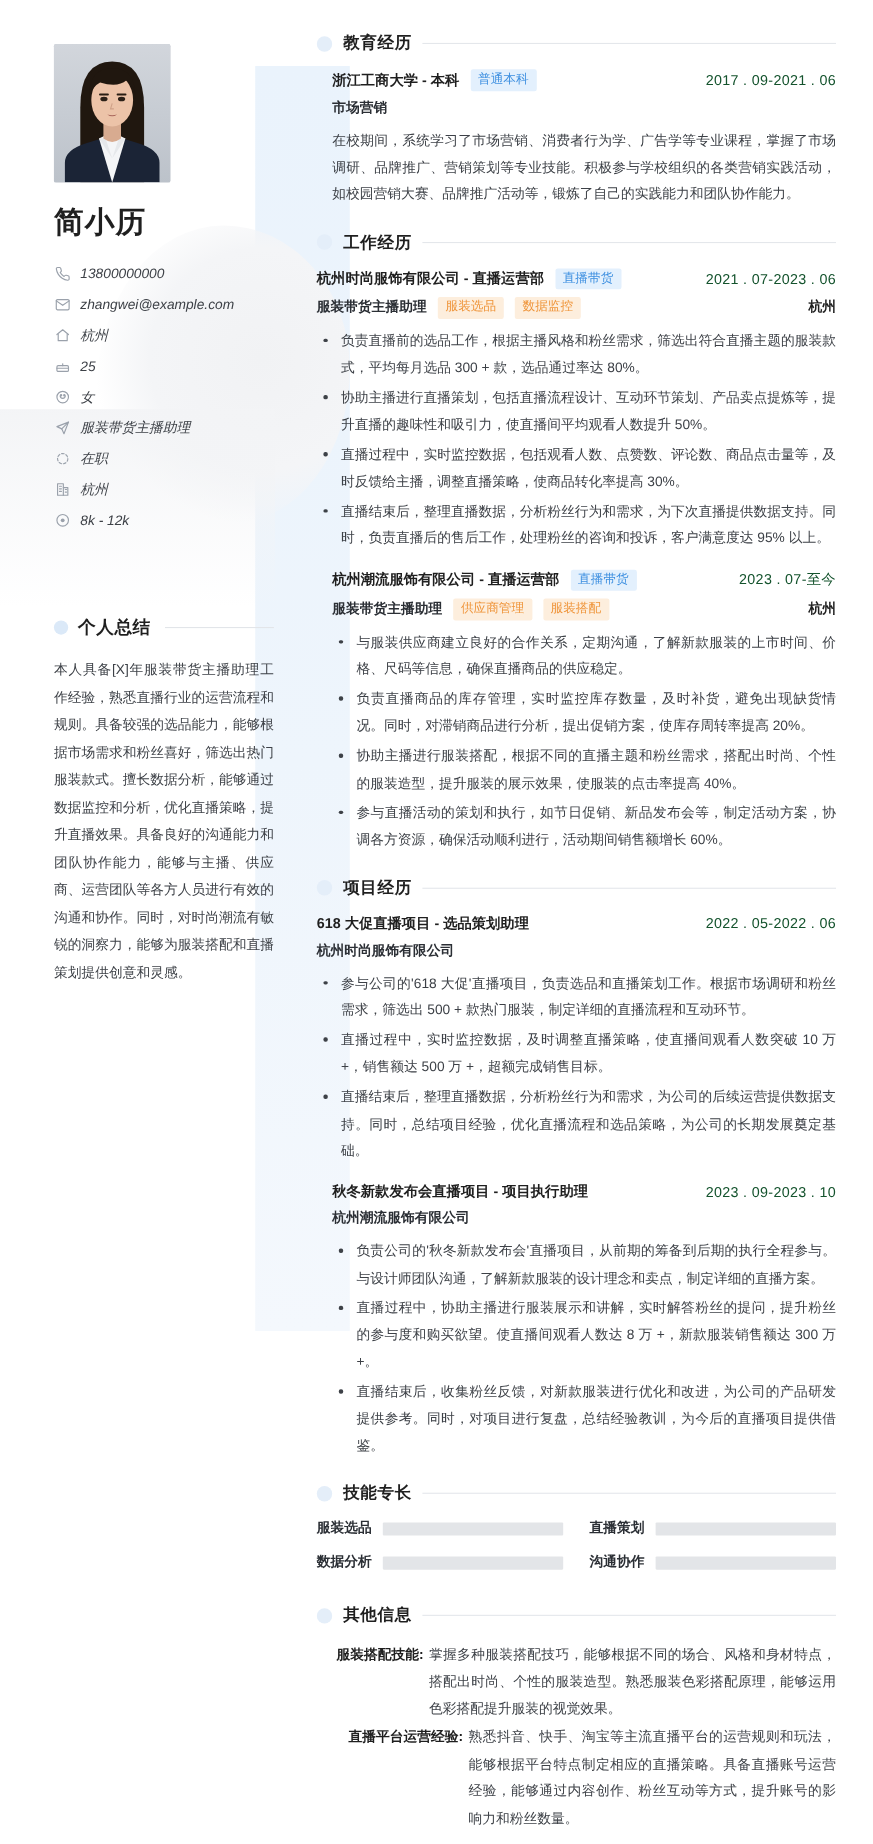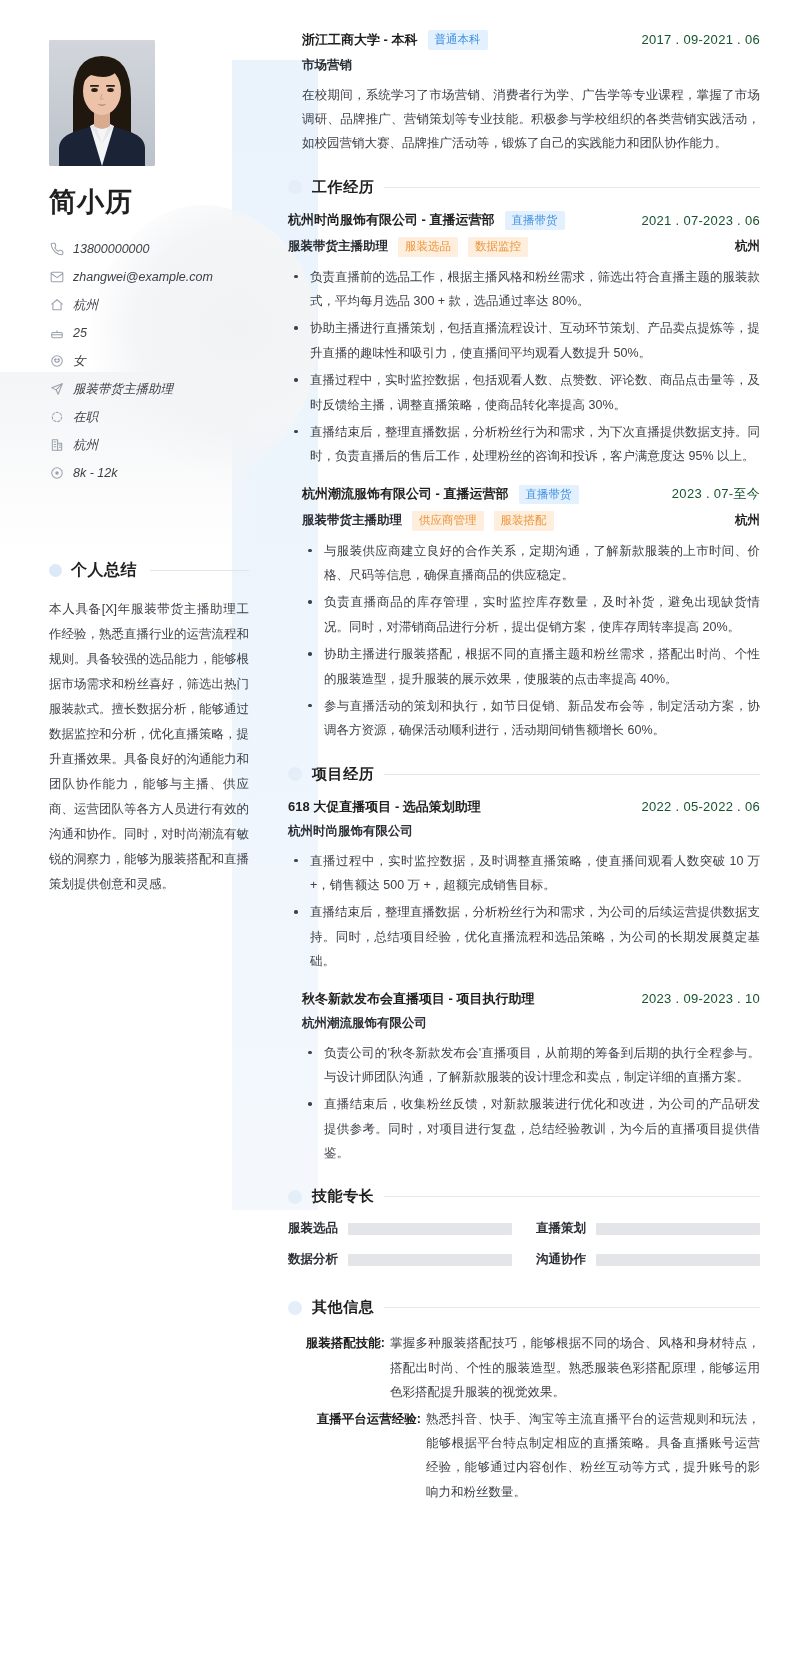--- a/index.html
+++ b/index.html
@@ -518,20 +518,25 @@
           <span class="rule"></span>
         </div>
         <p class="summary-text">本人具备[X]年服装带货主播助理工作经验，熟悉直播行业的运营流程和规则。具备较强的选品能力，能够根据市场需求和粉丝喜好，筛选出热门服装款式。擅长数据分析，能够通过数据监控和分析，优化直播策略，提升直播效果。具备良好的沟通能力和团队协作能力，能够与主播、供应商、运营团队等各方人员进行有效的沟通和协作。同时，对时尚潮流有敏锐的洞察力，能够为服装搭配和直播策划提供创意和灵感。</p>
       </div>
 
     </aside>
 
     <main class="main">
 
       <section class="section">
+        <div class="sec-head">
+          <span class="dot"></span>
+          <span class="ttl">教育经历</span>
+          <span class="rule"></span>
+        </div>
 
         <div class="entry">
           <div class="entry-line1">
             <span class="e-title">浙江工商大学 - 本科</span>
             <span class="tag tag-blue">普通本科</span>
             <span class="e-date">2017 . 09-2021 . 06</span>
           </div>
           <div class="company-line">市场营销</div>
           <p class="other-val" style="padding-left:0">在校期间，系统学习了市场营销、消费者行为学、广告学等专业课程，掌握了市场调研、品牌推广、营销策划等专业技能。积极参与学校组织的各类营销实践活动，如校园营销大赛、品牌推广活动等，锻炼了自己的实践能力和团队协作能力。</p>
         </div>
@@ -592,33 +597,35 @@
           <span class="rule"></span>
         </div>
 
         <div class="entry">
           <div class="entry-line1">
             <span class="e-title">618 大促直播项目 - 选品策划助理</span>
             <span class="e-date">2022 . 05-2022 . 06</span>
           </div>
           <div class="company-line">杭州时尚服饰有限公司</div>
           <ul class="bullets">
+            <li>参与公司的'618 大促'直播项目，负责选品和直播策划工作。根据市场调研和粉丝需求，筛选出 500 + 款热门服装，制定详细的直播流程和互动环节。</li>
             <li>直播过程中，实时监控数据，及时调整直播策略，使直播间观看人数突破 10 万 +，销售额达 500 万 +，超额完成销售目标。</li>
             <li>直播结束后，整理直播数据，分析粉丝行为和需求，为公司的后续运营提供数据支持。同时，总结项目经验，优化直播流程和选品策略，为公司的长期发展奠定基础。</li>
           </ul>
         </div>
 
         <div class="entry">
           <div class="entry-line1">
             <span class="e-title">秋冬新款发布会直播项目 - 项目执行助理</span>
             <span class="e-date">2023 . 09-2023 . 10</span>
           </div>
           <div class="company-line">杭州潮流服饰有限公司</div>
           <ul class="bullets">
             <li>负责公司的'秋冬新款发布会'直播项目，从前期的筹备到后期的执行全程参与。与设计师团队沟通，了解新款服装的设计理念和卖点，制定详细的直播方案。</li>
+            <li>直播过程中，协助主播进行服装展示和讲解，实时解答粉丝的提问，提升粉丝的参与度和购买欲望。使直播间观看人数达 8 万 +，新款服装销售额达 300 万 +。</li>
             <li>直播结束后，收集粉丝反馈，对新款服装进行优化和改进，为公司的产品研发提供参考。同时，对项目进行复盘，总结经验教训，为今后的直播项目提供借鉴。</li>
           </ul>
         </div>
       </section>
 
       <section class="section">
         <div class="sec-head">
           <span class="dot"></span>
           <span class="ttl">技能专长</span>
           <span class="rule"></span>

